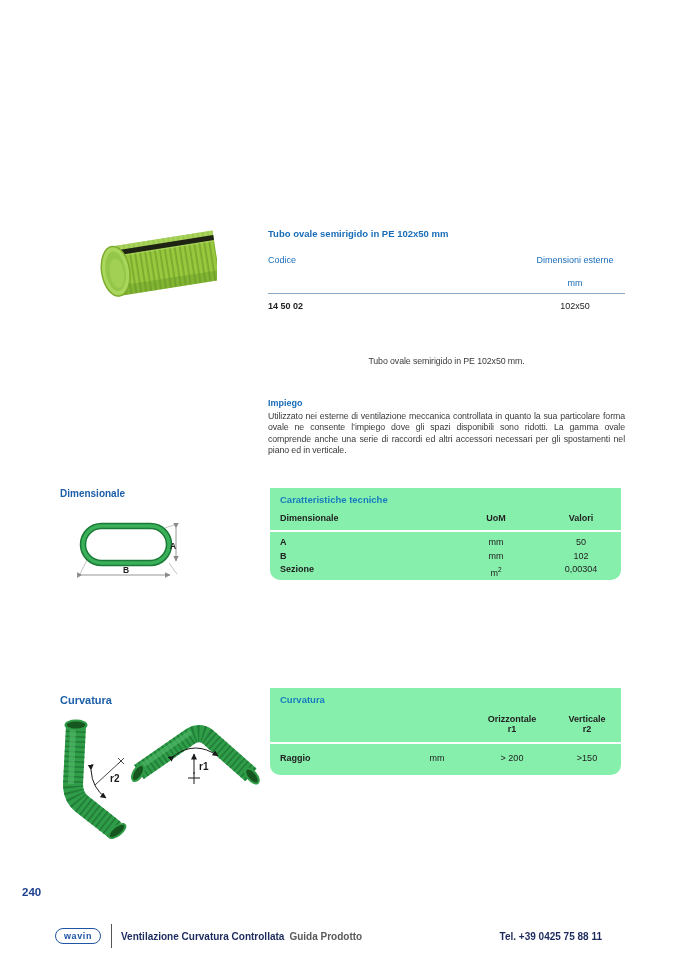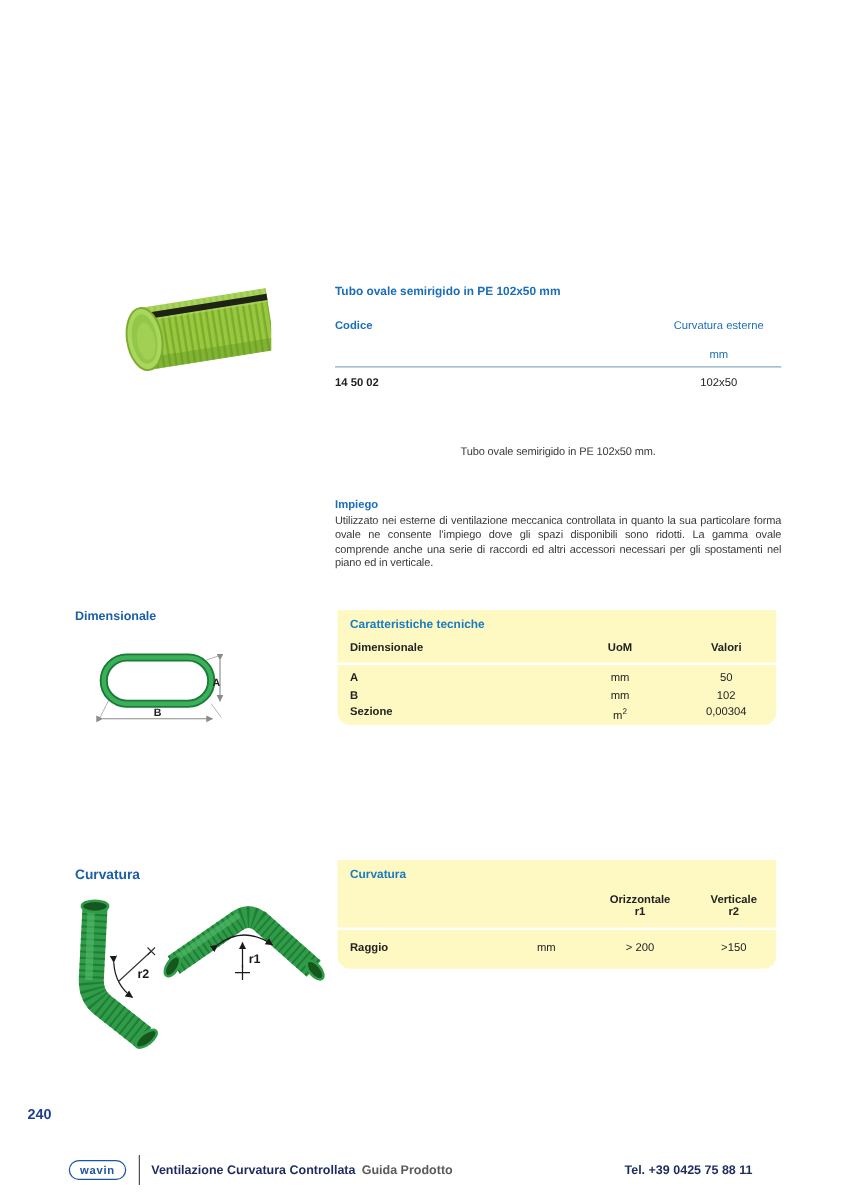--- a/index.html
+++ b/index.html
@@ -10,21 +10,21 @@
   }
   .abs { position:absolute; }
 
   
   .product-title {
     left:268px; top:228px; width:357px;
     font-size:9.5px; font-weight:bold; color:#1a6db8;
   }
   .code-table { left:268px; top:255px; width:357px; font-size:9px; }
   .code-head { display:grid; grid-template-columns:1fr 100px; }
-  .code-head .c1 { font-weight:bold; color:#1a6db8; }
+  .code-head .c1 { font-weight:normal; color:#1a6db8; }
   .code-head .c2 { text-align:center; color:#1a6db8; }
   .code-unit { display:grid; grid-template-columns:1fr 100px; margin-top:13px; }
   .code-unit .c2 { text-align:center; color:#1a6db8; }
   .code-rule { margin-top:5px; height:1px; background:#87a9c6; }
   .code-row { display:grid; grid-template-columns:1fr 100px; margin-top:7px; color:#222; }
   .code-row .c1 { font-weight:bold; }
   .code-row .c2 { text-align:center; }
 
   
   .tsection { left:268px; width:357px; font-size:8.8px; line-height:11.5px; }
@@ -34,21 +34,21 @@
   .sec-capitolato { top:356px; }
   .sec-impiego { top:398px; }
 
   
   .side-label { font-weight:bold; color:#1c5fa8; }
   .lbl-dimensionale { left:60px; top:488px; font-size:10px; }
   .lbl-curvatura { left:60px; top:694px; font-size:11px; }
 
   
   .blue-table {
-    background:#fef9c3; border-radius:0 0 10px 10px;
+    background:#86efac; border-radius:0 0 10px 10px;
     font-size:9px; color:#222;
   }
   .blue-table .tbl-title {
     font-size:9.5px; font-weight:bold; color:#187bc0;
     padding:6px 10px 0 10px;
   }
   .tbl-sep { height:2px; background:#ffffff; }
   .tech-table { left:270px; top:488px; width:351px; height:92px; }
   .tech-head, .tech-row {
     display:grid; grid-template-columns:1fr 110px 60px;
@@ -104,21 +104,21 @@
     <ellipse cx="22" cy="41" rx="10" ry="20" fill="#93c649"></ellipse>
     <ellipse cx="23" cy="43" rx="7" ry="15" fill="#a2d055"></ellipse>
   </g>
 </svg>
 
 <div class="abs product-title">Tubo ovale semirigido in PE 102x50 mm</div>
 
 <div class="abs code-table">
   <div class="code-head">
     <span class="c1">Codice</span>
-    <span class="c2">Curvatura esterne</span>
+    <span class="c2">Dimensioni esterne</span>
   </div>
   <div class="code-unit">
     <span class="c1"></span>
     <span class="c2">mm</span>
   </div>
   <div class="code-rule"></div>
   <div class="code-row">
     <span class="c1">14 50 02</span>
     <span class="c2">102x50</span>
   </div>

